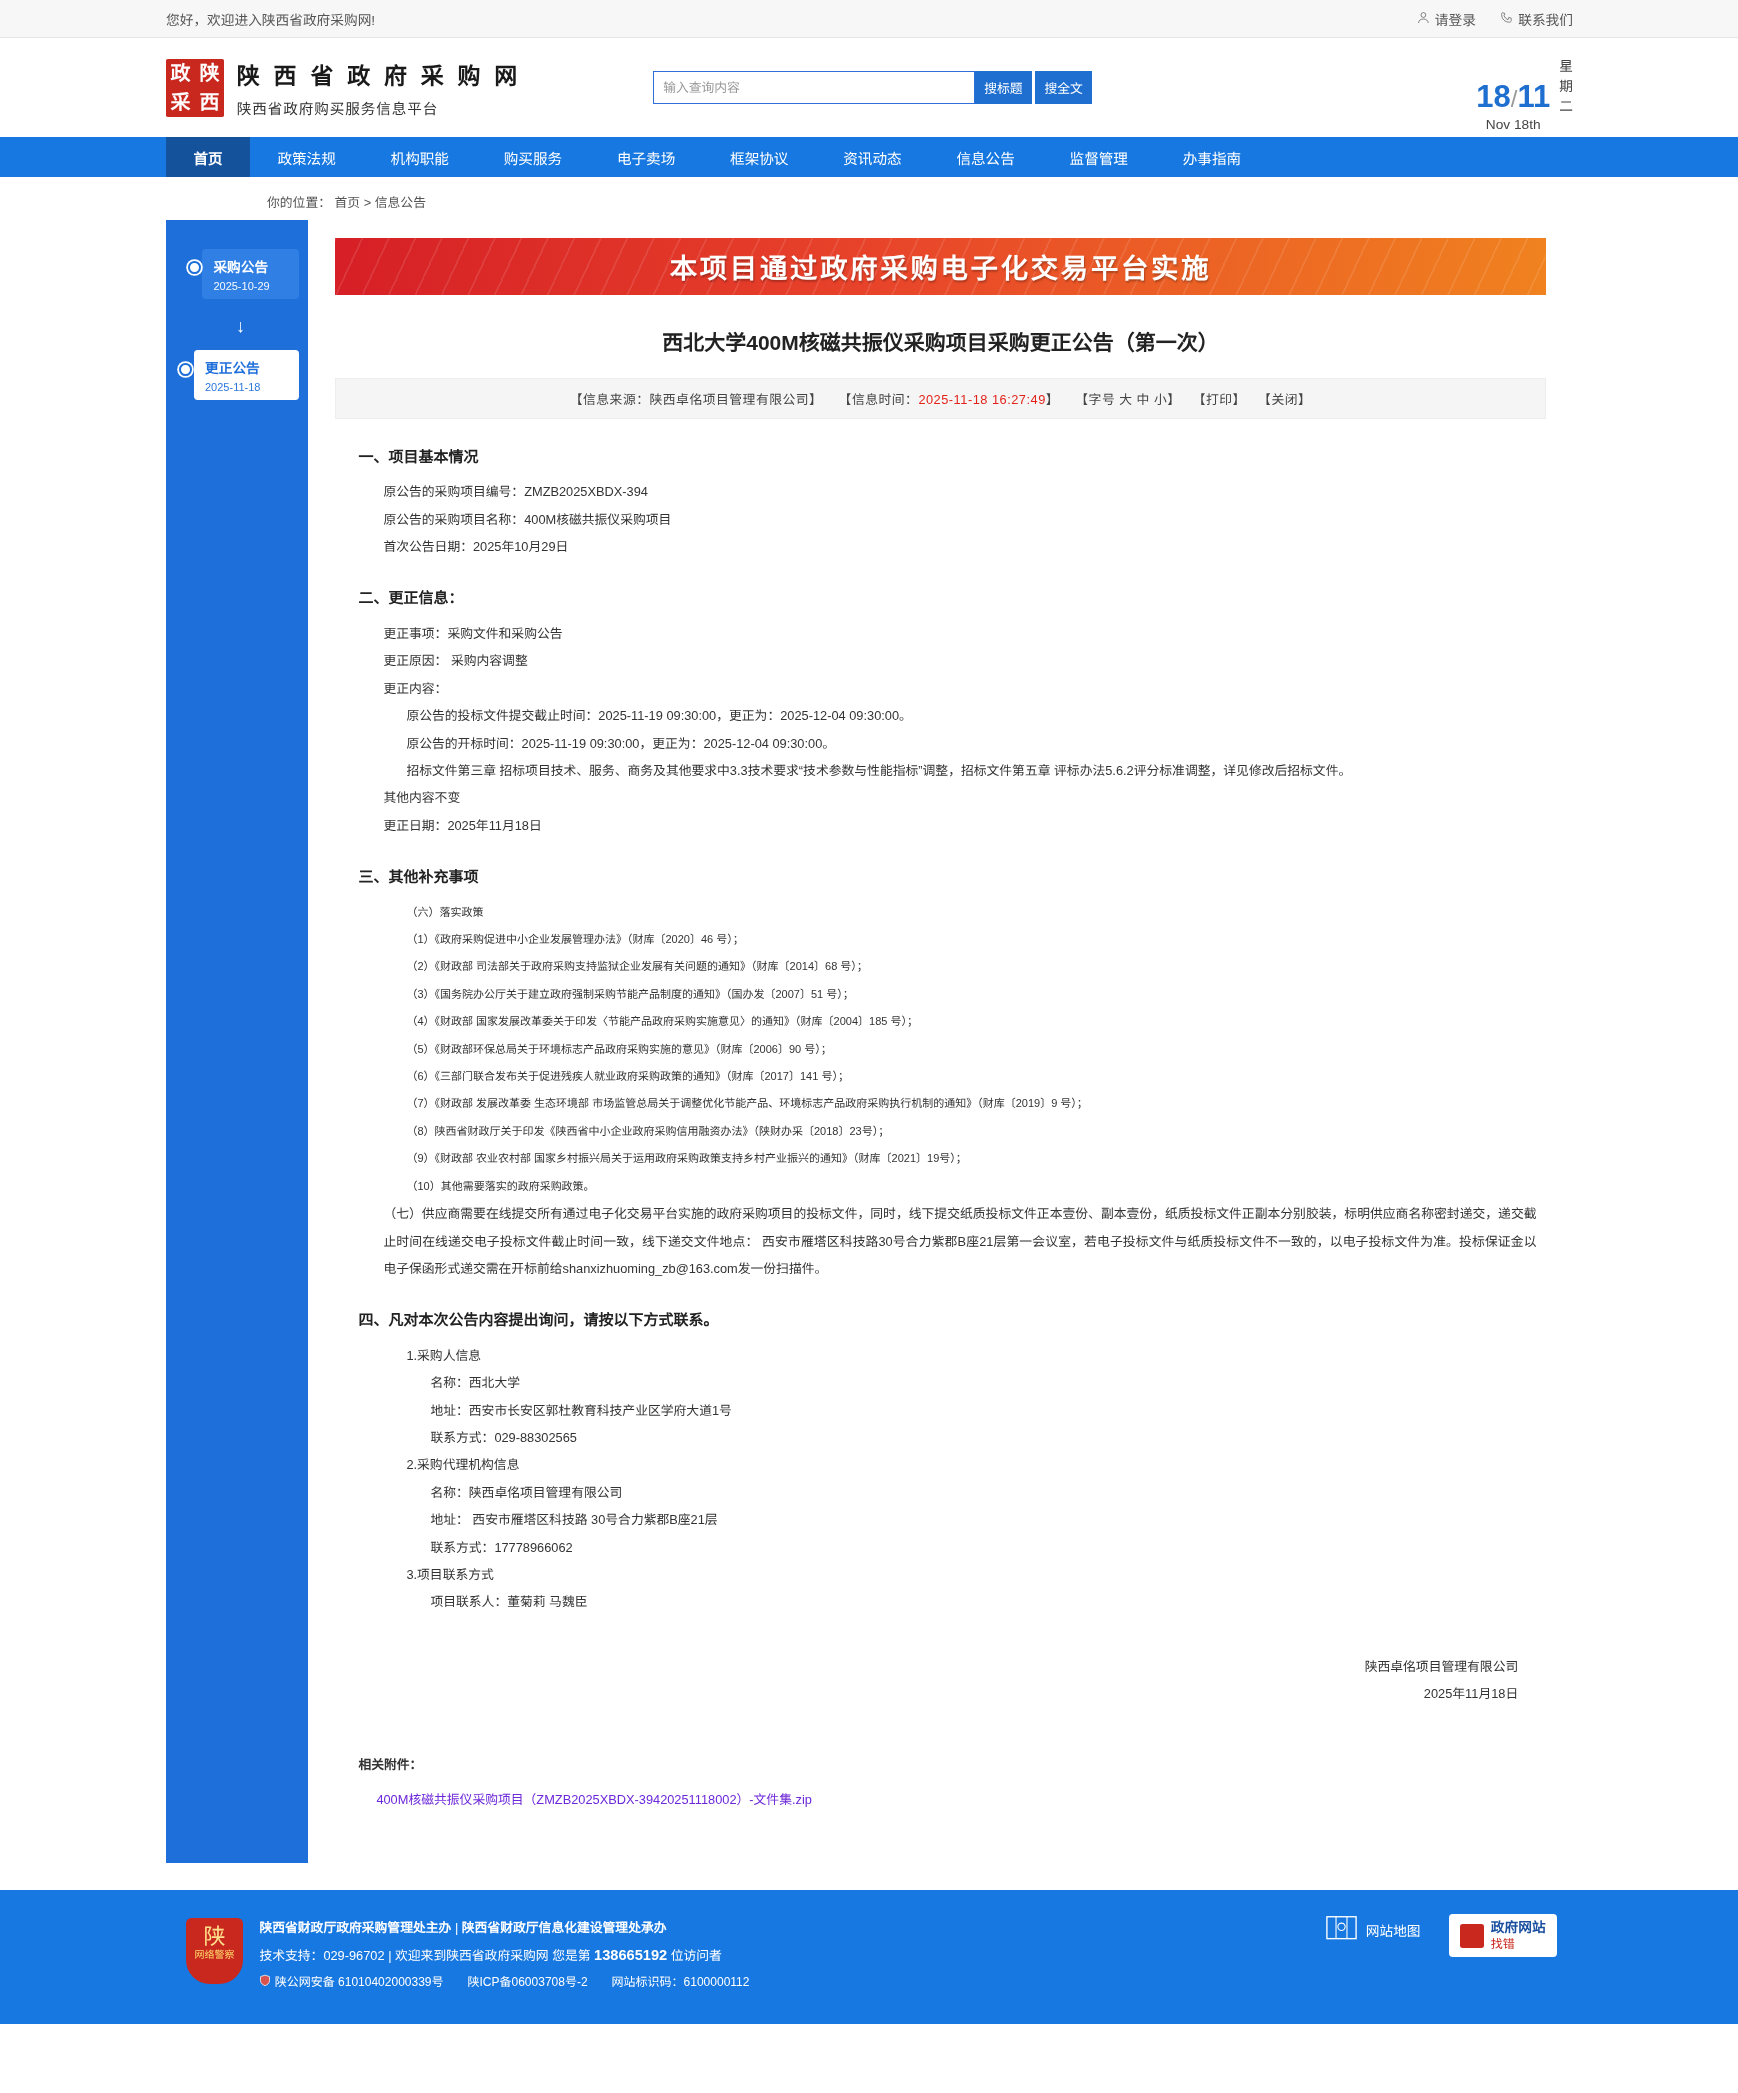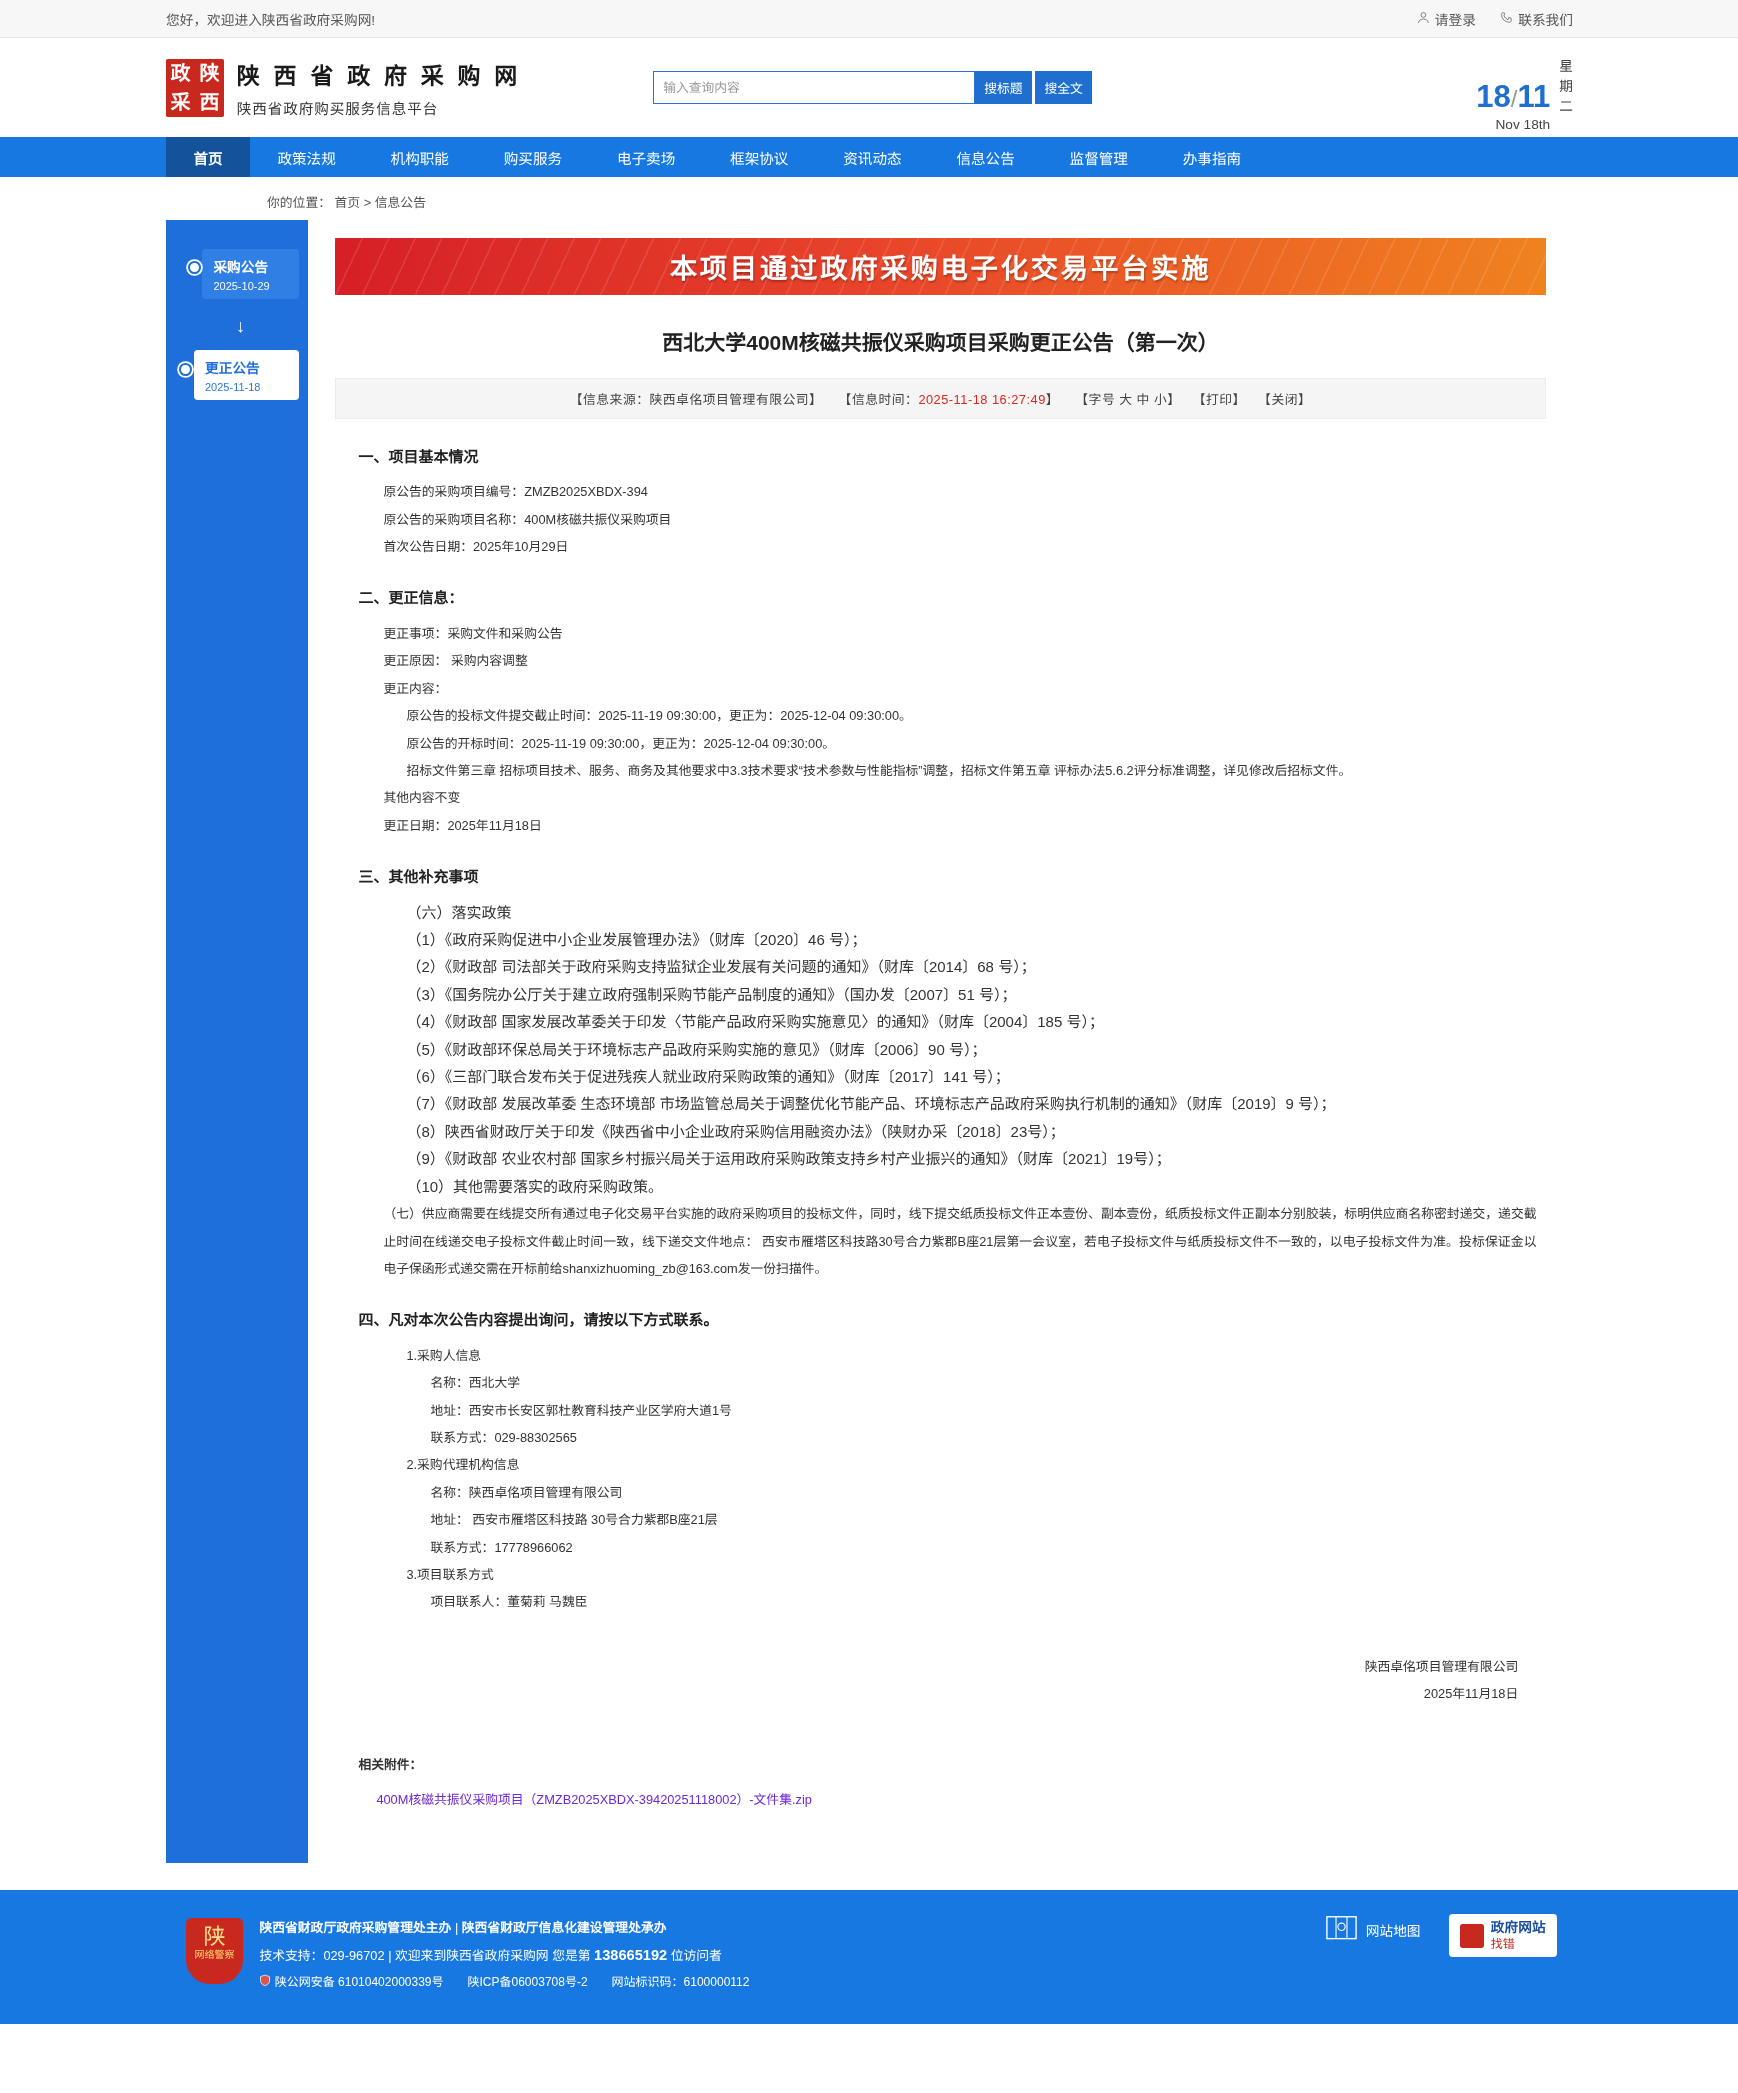--- a/index.html
+++ b/index.html
@@ -58,21 +58,21 @@
   }
   .search-input::placeholder { color:#999; }
   .search-btn {
     height: 33px; min-width: 51px; border:none; background:#1f6fd0; color:#fff;
     font-size: 12.8px; cursor:pointer; padding: 0 9.1px;
   }
   .search-btn + .search-btn { margin-left: 3.7px; }
   .date-box {
     margin-left: auto; display:flex; align-items:center; gap: 9.1px;
   }
-  .date-main { text-align:right; color:#1f6fd0;margin-top:36px; }
+  .date-main { text-align:center; color:#1f6fd0;margin-top:36px; }
   .date-main .big { font-size: 31px; font-weight: bold; letter-spacing:0; }
   .date-main .big .slash { color:#999; font-weight:normal; font-size:24px; }
   .date-main .sub { font-size: 13.7px; color:#444; margin-top:1.8px; }
   .weekday { font-size: 13.7px; color:#444; line-height: 20px; text-align:center; }
 
   
   .nav { background:#1678e0; height: 40px; }
   .nav .inner { width: 1407px; margin:0 auto; display:flex; height:40px; }
   .nav a {
     color:#fff; text-decoration:none; font-size: 14.6px;
@@ -133,21 +133,21 @@
     padding: 10px 0; font-size: 12.8px; color:#444; letter-spacing: 0.5px;
   }
   .meta .time { color:#e2231a; }
   .meta .op { cursor:pointer; }
   .sec-h {
     font-size: 15px; font-weight: bold; color:#222; margin: 25.6px 0 12.8px 23px;
   }
   .p { font-size: 12.8px; color:#333; line-height: 27.4px; margin: 0 0 0 48px; }
   .p.ind { margin-left: 71px; }
   .p.just { margin-left: 48px; text-align: justify; }
-  .list-p { font-size: 15px; color:#333; line-height: 27.4px; margin-left: 71px; }
+  .list-p { font-size: 11px; color:#333; line-height: 27.4px; margin-left: 71px; }
   .blk { margin-left: 71px; font-size:12.8px; line-height: 27.4px; }
   .blk.l2 { margin-left: 95px; }
   .sign { text-align: right; font-size: 12.8px; line-height: 27.4px; margin-top: 37px; margin-right: 27.4px;}
   .attach-h { font-size: 12.8px; font-weight:bold; margin: 46px 0 16.4px 23px; }
   .attach a { color:#6d28d9; font-size: 12.8px; text-decoration:none; margin-left: 41px; }
 
   
   .footer { background:#1678e0; color:#fff; padding: 24px 0 27.4px 0; }
   .footer .inner { width: 1407px; margin:0 auto; display:flex; align-items:flex-start; }
   .shield {

